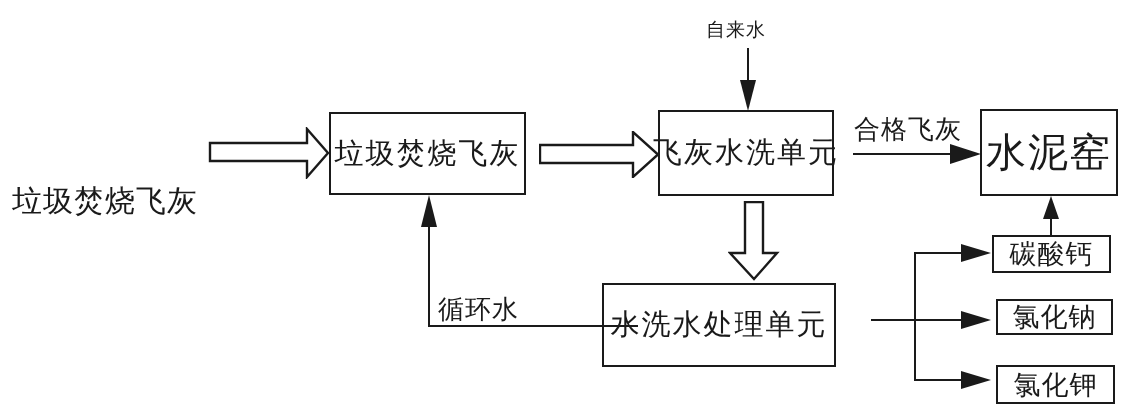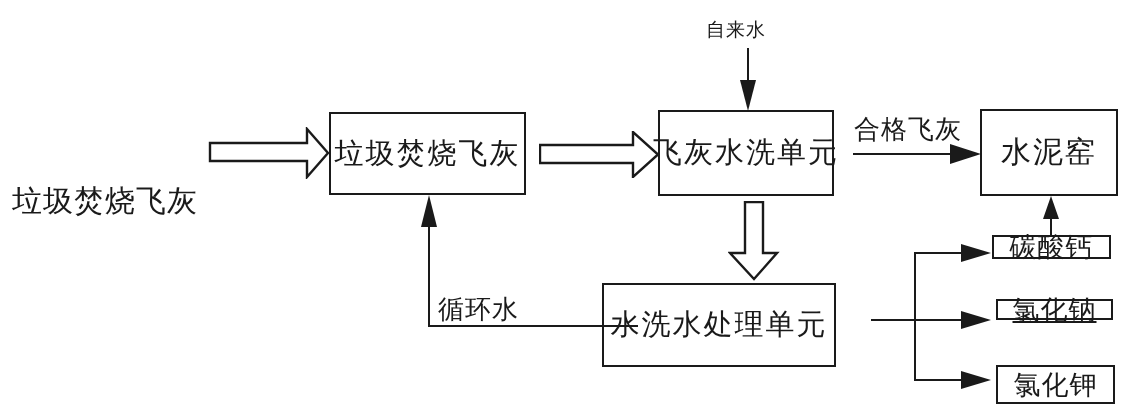--- a/index.html
+++ b/index.html
@@ -95,33 +95,33 @@
   <div class="label" style="left:438px; top:292px;">循环水</div>
 
   <div class="box" style="left:329px; top:112px; width:197px; height:83px;">
     <span>垃圾焚烧飞灰</span>
   </div>
 
   <div class="box" style="left:658px; top:110px; width:176px; height:86px;font-family:Liberation Mono, monospace;">
     <span>飞灰水洗单元</span>
   </div>
 
-  <div class="box" style="left:980px; top:109px; width:138px; height:87px; font-size:30px;">
+  <div class="box" style="left:980px; top:109px; width:138px; height:87px; font-size:40px;">
     <span>水泥窑</span>
   </div>
 
   <div class="box" style="left:602px; top:283px; width:234px; height:84px;">
     <span>水洗水处理单元</span>
   </div>
 
-  <div class="box small" style="left:992px; top:235px; width:119px; height:24px;">
+  <div class="box small" style="left:992px; top:235px; width:119px; height:38px;">
     <span>碳酸钙</span>
   </div>
 
-  <div class="box small" style="left:996px; top:299px; width:117px; height:21px;text-decoration:underline;">
+  <div class="box small" style="left:996px; top:299px; width:117px; height:36px;">
     <span>氯化钠</span>
   </div>
 
   <div class="box small" style="left:996px; top:365px; width:119px; height:39px;">
     <span>氯化钾</span>
   </div>
 
   <svg class="hollow-arrow" style="left:196px; top:127px;" width="134" height="52" viewBox="0 0 134 52">
     <polygon points="14,16 111,16 111,2 132,26 111,50 111,34 14,34"></polygon>
   </svg>

